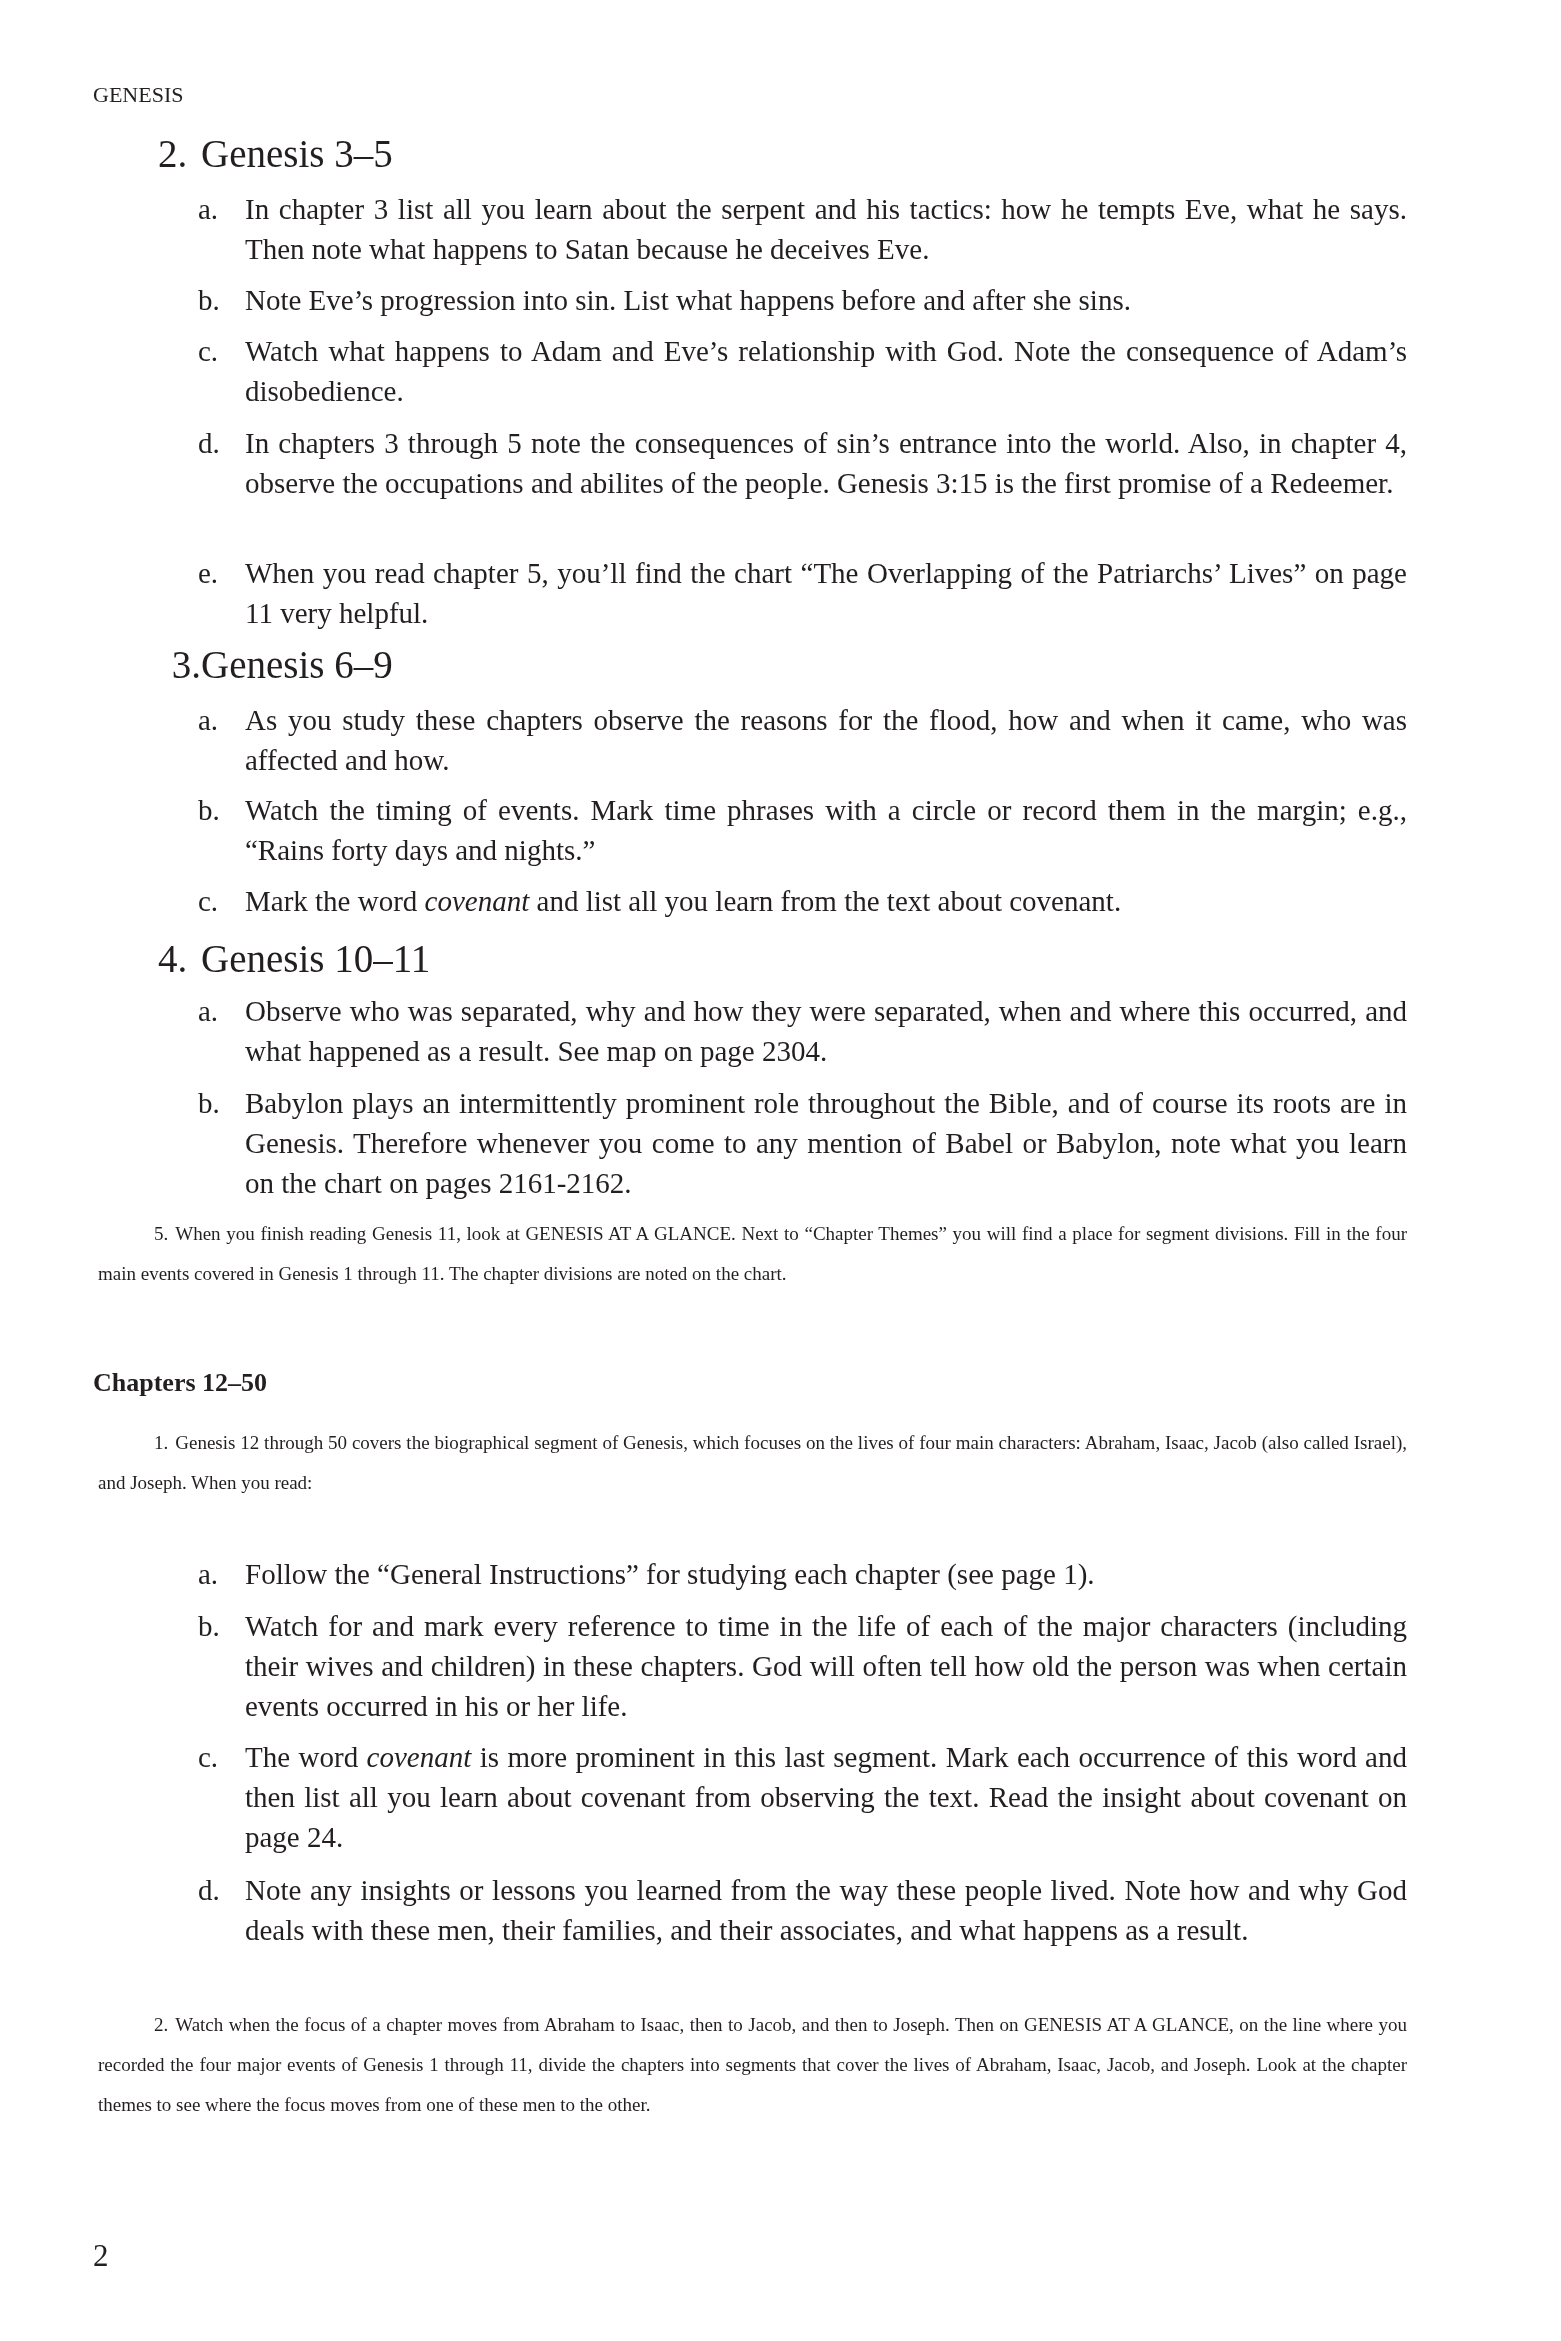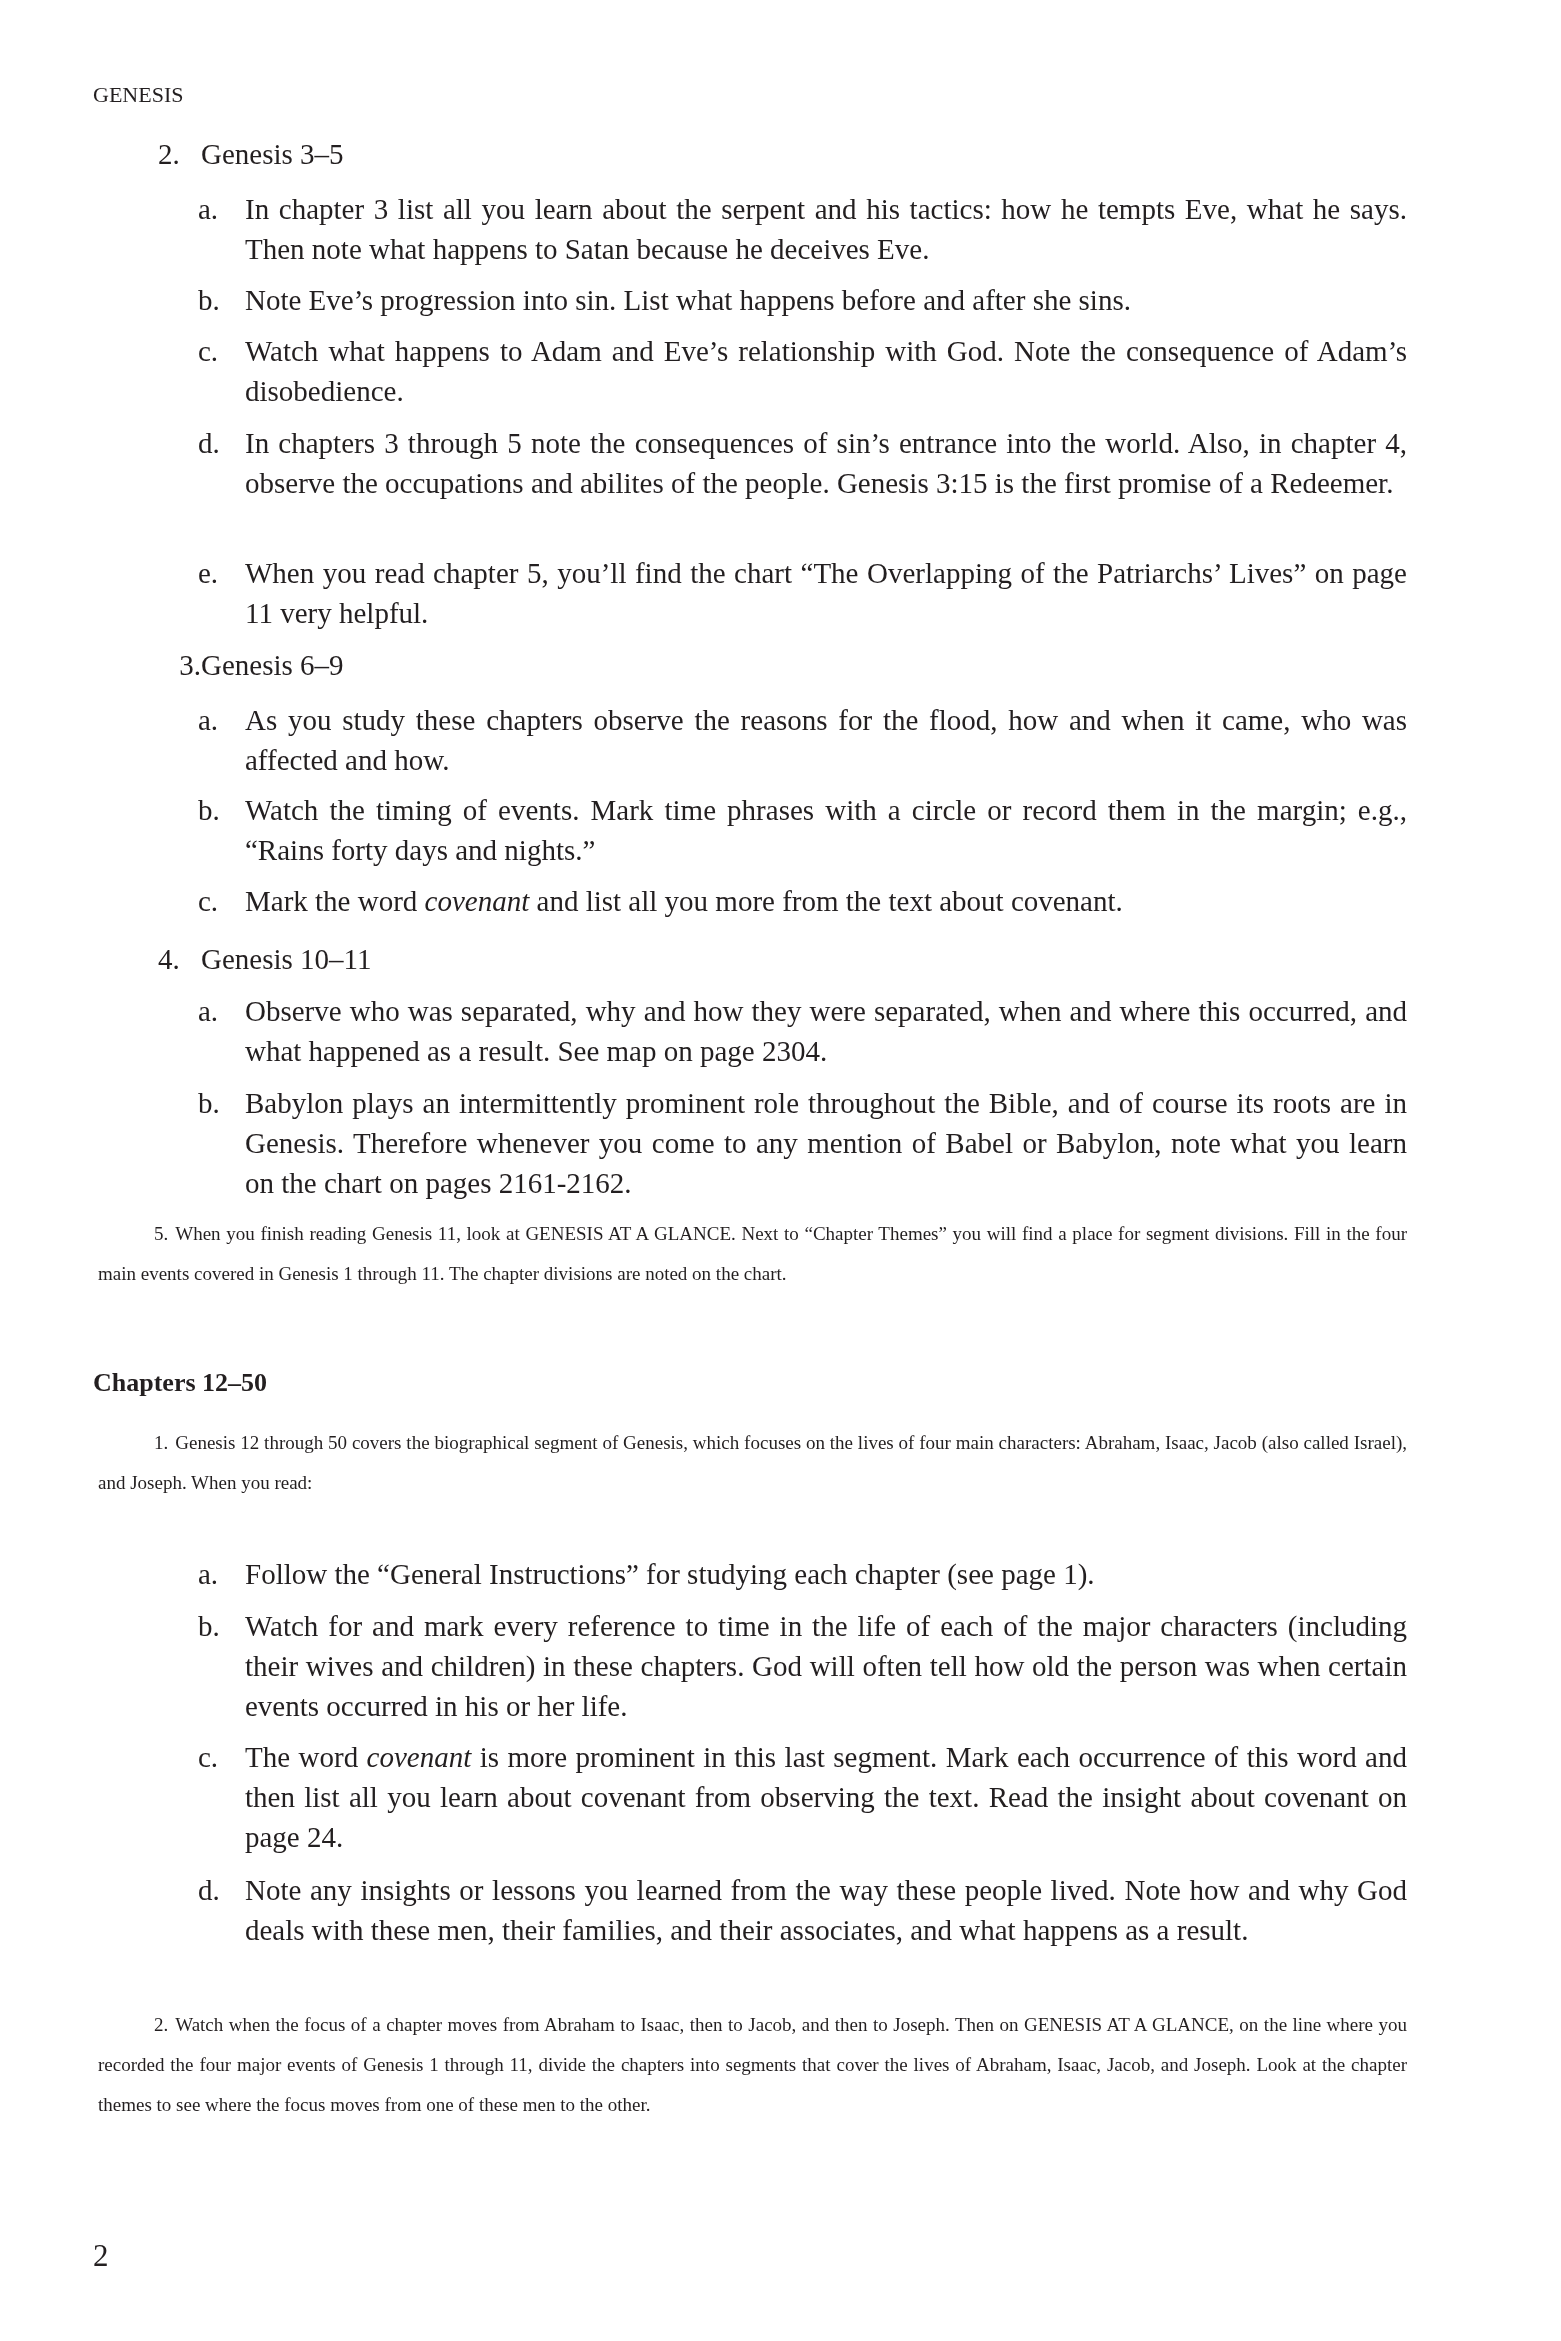--- a/index.html
+++ b/index.html
@@ -1,19 +1,19 @@
 <!DOCTYPE html>
 <html style="font-size:14px"><head>
 <meta charset="utf-8">
 <style>
   html, body { margin:0; padding:0; background:#fff; }
   body { width:1561px; height:2342px; position:relative; overflow:hidden;
          font-family:"Liberation Serif", "DejaVu Serif", serif; color:#231f20; }
   .running-head { position:absolute; left:93px; top:82px; font-size:22px; letter-spacing:0; }
-  .num-head { position:absolute; font-size:29px; line-height:40px; }
+  .num-head { position:absolute; font-size:39px; line-height:40px; }
   .num-head .n { display:inline-block; width:43px; }
   .item { position:absolute; left:198px; width:1209px; font-size:29px; line-height:40px; }
   .item .lbl { position:absolute; left:0; top:0; }
   .item .txt { display:block; margin-left:47px; text-align:justify; text-align-last:left; }
   .para { position:absolute; left:154px; width:1253px; font-size:19px; line-height:40px; text-align:justify; }
   .para .pn { margin-right:7px; }
   .chap-head { position:absolute; left:93px; font-size:26px; font-weight:bold; }
   .folio { position:absolute; left:93px; top:2238px; font-size:31px; }
   em { font-style:italic; }
 </style>
@@ -52,21 +52,21 @@
 <div class="item" style="top:700px;">
   <span class="lbl">a.</span>
   <span class="txt">As you study these chapters observe the reasons for the flood, how and when it came, who was affected and how.</span>
 </div>
 <div class="item" style="top:790px;">
   <span class="lbl">b.</span>
   <span class="txt">Watch the timing of events. Mark time phrases with a circle or record them in the margin; e.g., “Rains forty days and nights.”</span>
 </div>
 <div class="item" style="top:881px;">
   <span class="lbl">c.</span>
-  <span class="txt"><span>Mark the word </span><em>covenant</em><span> and list all you more from the text about covenant.</span></span>
+  <span class="txt"><span>Mark the word </span><em>covenant</em><span> and list all you learn from the text about covenant.</span></span>
 </div>
 
 <div class="num-head" style="left:158px; top:939px;">
   <span class="n">4.</span><span>Genesis 10–11</span>
 </div>
 <div class="item" style="top:991px;">
   <span class="lbl">a.</span>
   <span class="txt">Observe who was separated, why and how they were separated, when and where this occurred, and what happened as a result. See map on page 2304.</span>
 </div>
 <div class="item" style="top:1083px;">

